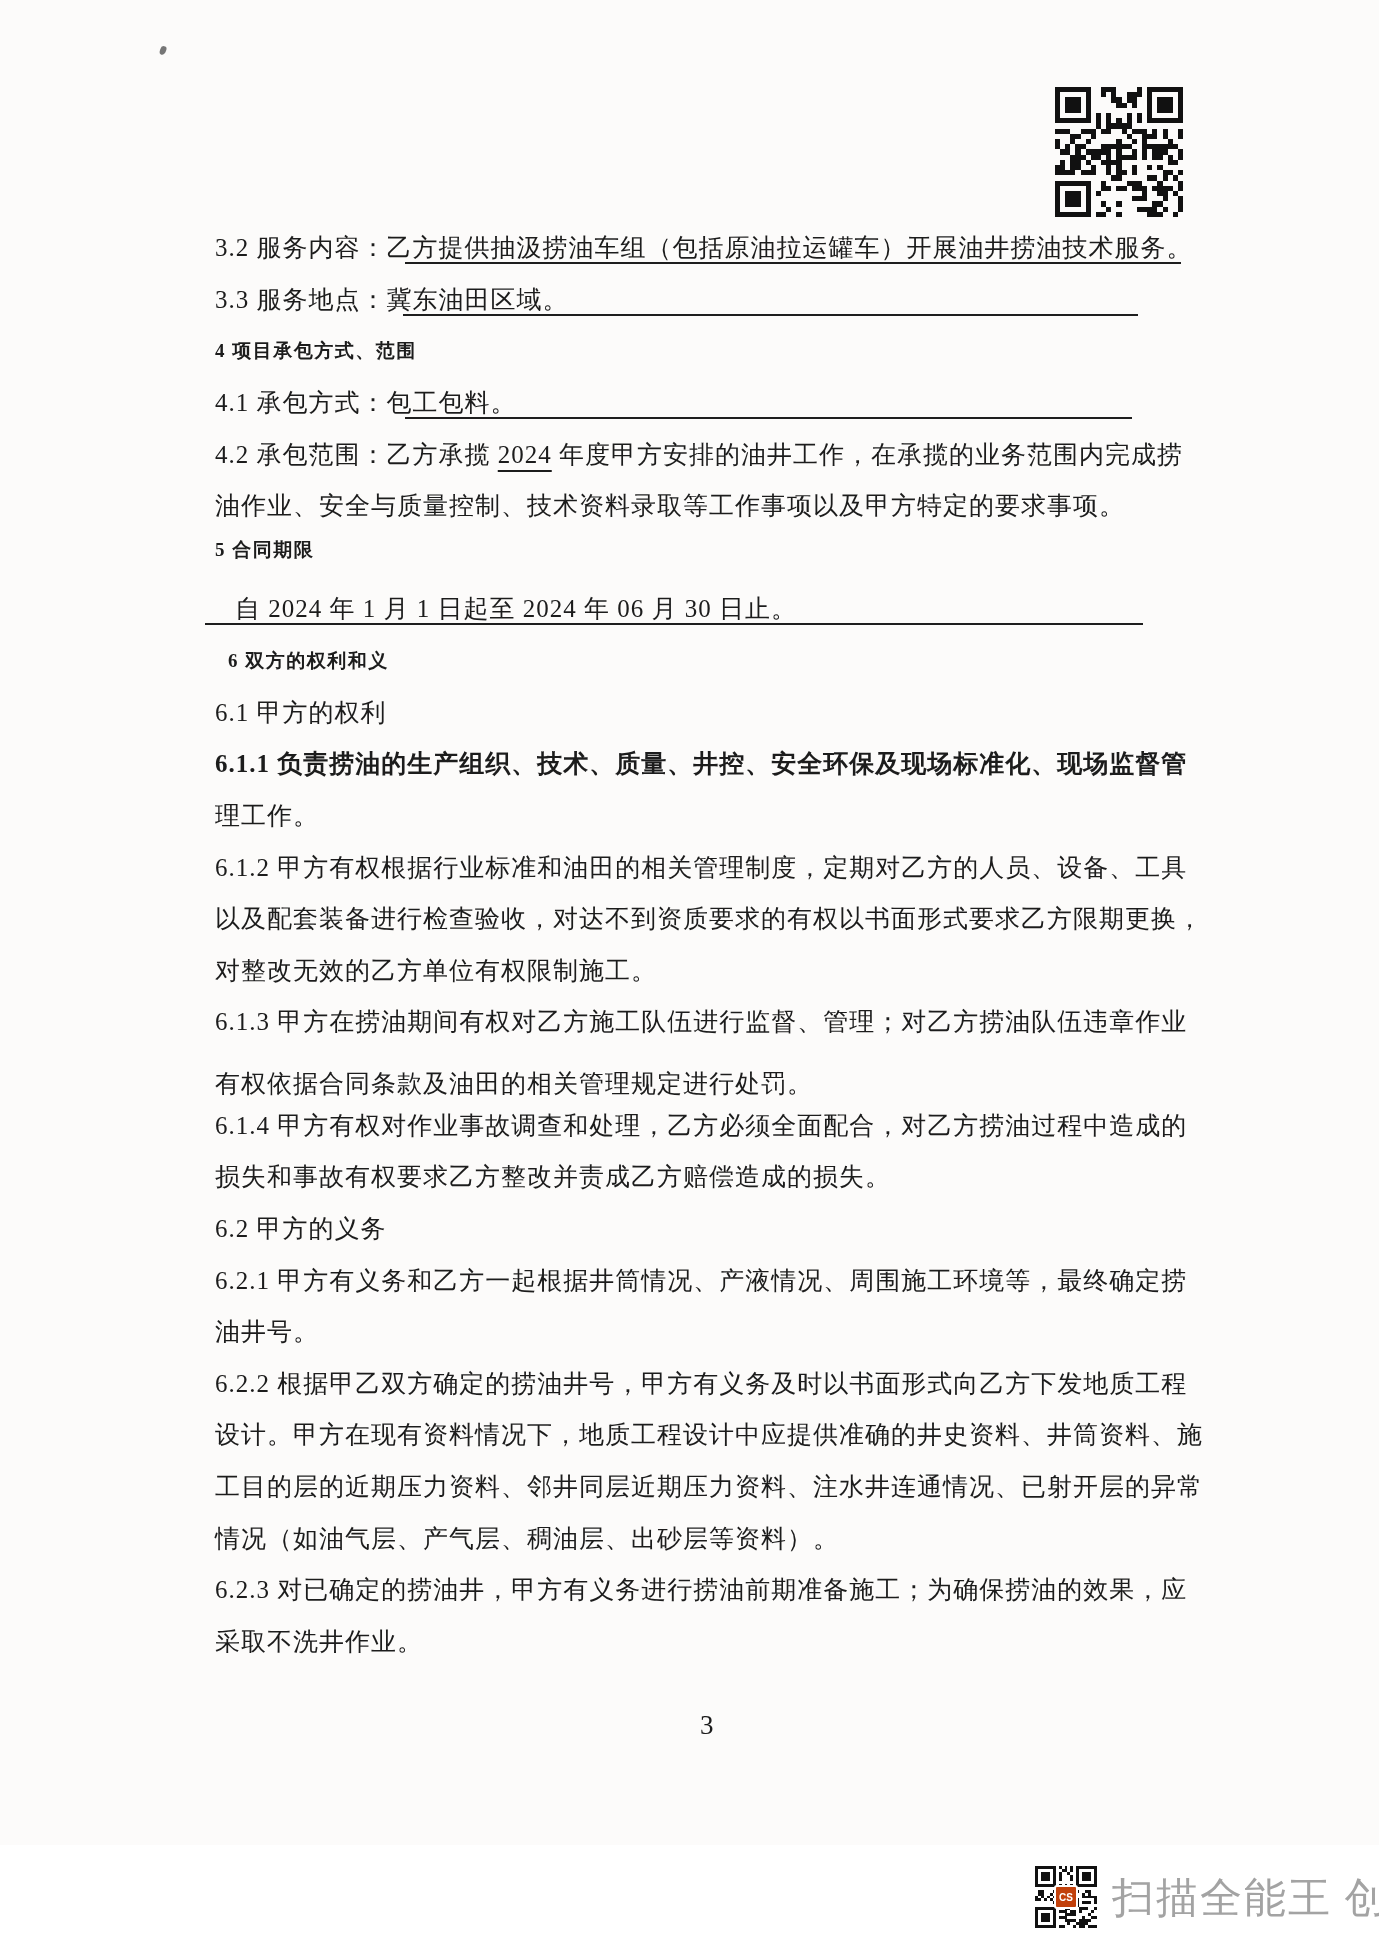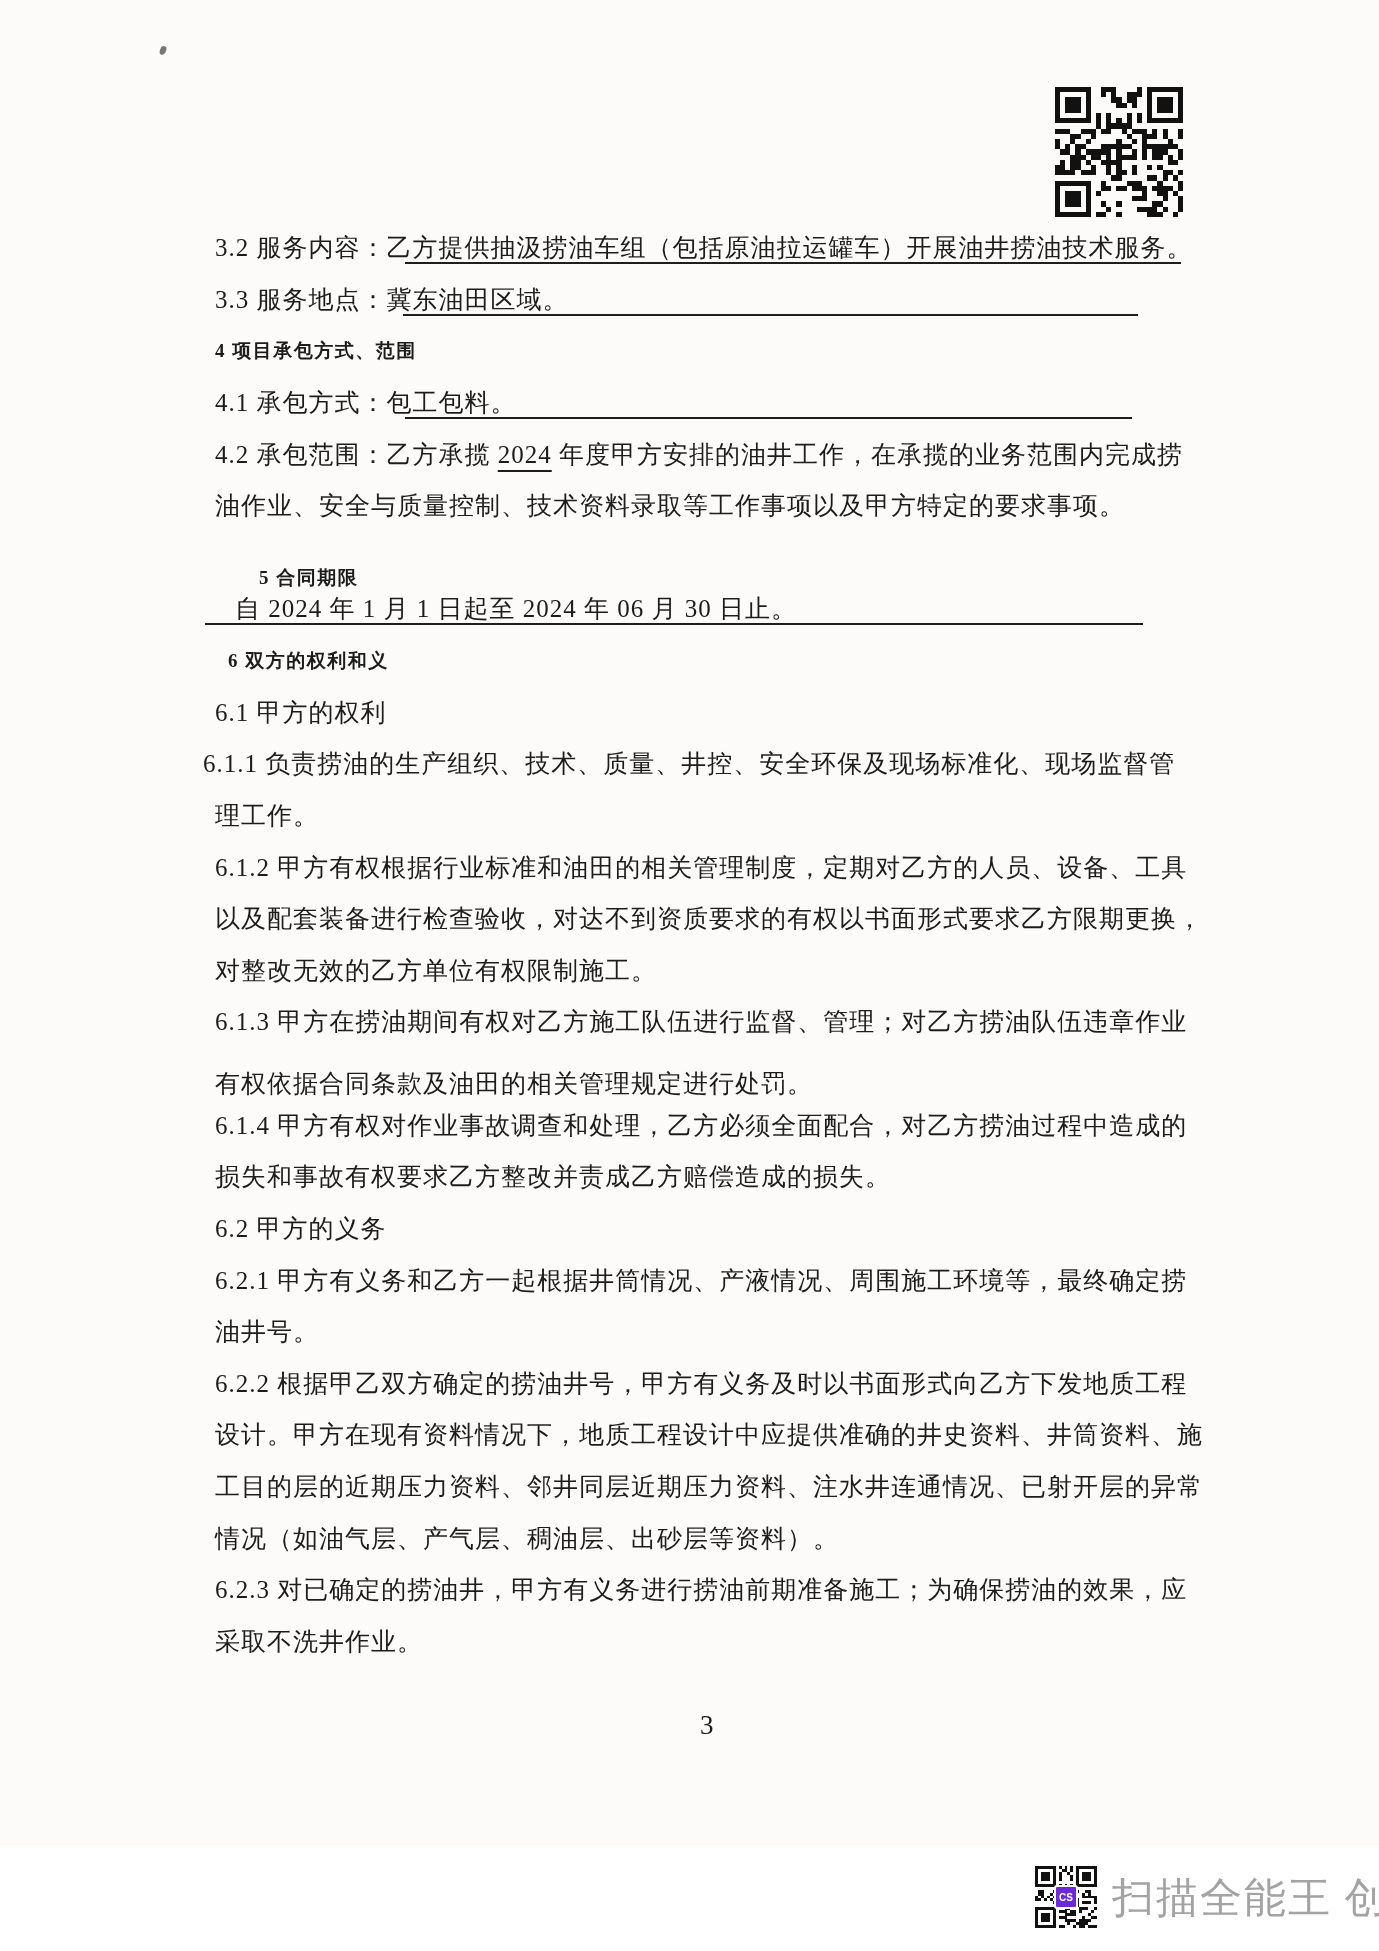--- a/index.html
+++ b/index.html
@@ -35,21 +35,21 @@
     font-size:27px;color:#1c1c1c;
   }
   .qr-top{
     position:absolute;left:1055px;top:87px;width:128px;height:130px;
   }
   .qr-footer{
     position:absolute;left:1035px;top:1866px;width:62px;height:62px;
   }
   .cs-badge{
     position:absolute;left:50%;top:50%;transform:translate(-50%,-50%);
-    width:20px;height:20px;background:#6d28d9;border-radius:3px;
+    width:20px;height:20px;background:#c2410c;border-radius:3px;
     border:2px solid #fff;
     display:flex;align-items:center;justify-content:center;
     color:#fff;font-family:"Liberation Sans","DejaVu Sans",sans-serif;
     font-size:10px;font-weight:bold;letter-spacing:0;
   }
   .wm-text{
     position:absolute;left:1112px;top:1870px;
     font-size:42px;color:#a3a3a3;letter-spacing:2px;
     font-family:"Liberation Serif","DejaVu Serif",serif;
     white-space:nowrap;
@@ -365,25 +365,25 @@
         <rect x="23" y="24" width="1" height="1"></rect>
       </svg></div>
 
   <div id="content">
       <div class="line" style="top: 228px; left: 215px;"><span>3.2 服务内容：乙方提供抽汲捞油车组（包括原油拉运罐车）开展油井捞油技术服务。</span></div>
       <div class="line" style="top: 280px; left: 215px;"><span>3.3 服务地点：冀东油田区域。</span></div>
       <div class="line bold" style="top: 331px; left: 215px;"><span>4 项目承包方式、范围</span></div>
       <div class="line" style="top: 383px; left: 215px;"><span>4.1 承包方式：包工包料。</span></div>
       <div class="line" style="top: 435px; left: 215px;"><span>4.2 承包范围：乙方承揽 </span><span class="seg-u">2024</span><span> 年度甲方安排的油井工作，在承揽的业务范围内完成捞</span></div>
       <div class="line" style="top: 486px; left: 215px;"><span>油作业、安全与质量控制、技术资料录取等工作事项以及甲方特定的要求事项。</span></div>
-      <div class="line bold" style="top: 558px; left: 215px; margin-left: 44px;"><span>5 合同期限</span></div>
+      <div class="line bold" style="top: 530px; left: 215px;"><span>5 合同期限</span></div>
       <div class="line" style="top: 589px; left: 235px;"><span>自 2024 年 1 月 1 日起至 2024 年 06 月 30 日止。</span></div>
       <div class="line bold" style="top: 641px; left: 228px;"><span>6 双方的权利和义</span></div>
       <div class="line" style="top: 693px; left: 215px;"><span>6.1 甲方的权利</span></div>
-      <div class="line" style="top: 744px; left: 203px;"><span>6.1.1 负责捞油的生产组织、技术、质量、井控、安全环保及现场标准化、现场监督管</span></div>
+      <div class="line" style="top: 744px; left: 215px; font-weight: bold;"><span>6.1.1 负责捞油的生产组织、技术、质量、井控、安全环保及现场标准化、现场监督管</span></div>
       <div class="line" style="top: 796px; left: 215px;"><span>理工作。</span></div>
       <div class="line" style="top: 848px; left: 215px;"><span>6.1.2 甲方有权根据行业标准和油田的相关管理制度，定期对乙方的人员、设备、工具</span></div>
       <div class="line" style="top: 899px; left: 215px;"><span>以及配套装备进行检查验收，对达不到资质要求的有权以书面形式要求乙方限期更换，</span></div>
       <div class="line" style="top: 951px; left: 215px;"><span>对整改无效的乙方单位有权限制施工。</span></div>
       <div class="line" style="top: 1002px; left: 215px;"><span>6.1.3 甲方在捞油期间有权对乙方施工队伍进行监督、管理；对乙方捞油队伍违章作业</span></div>
       <div class="line" style="top: 1064px; left: 215px;"><span>有权依据合同条款及油田的相关管理规定进行处罚。</span></div>
       <div class="line" style="top: 1106px; left: 215px;"><span>6.1.4 甲方有权对作业事故调查和处理，乙方必须全面配合，对乙方捞油过程中造成的</span></div>
       <div class="line" style="top: 1157px; left: 215px;"><span>损失和事故有权要求乙方整改并责成乙方赔偿造成的损失。</span></div>
       <div class="line" style="top: 1209px; left: 215px;"><span>6.2 甲方的义务</span></div>
       <div class="line" style="top: 1261px; left: 215px;"><span>6.2.1 甲方有义务和乙方一起根据井筒情况、产液情况、周围施工环境等，最终确定捞</span></div>

